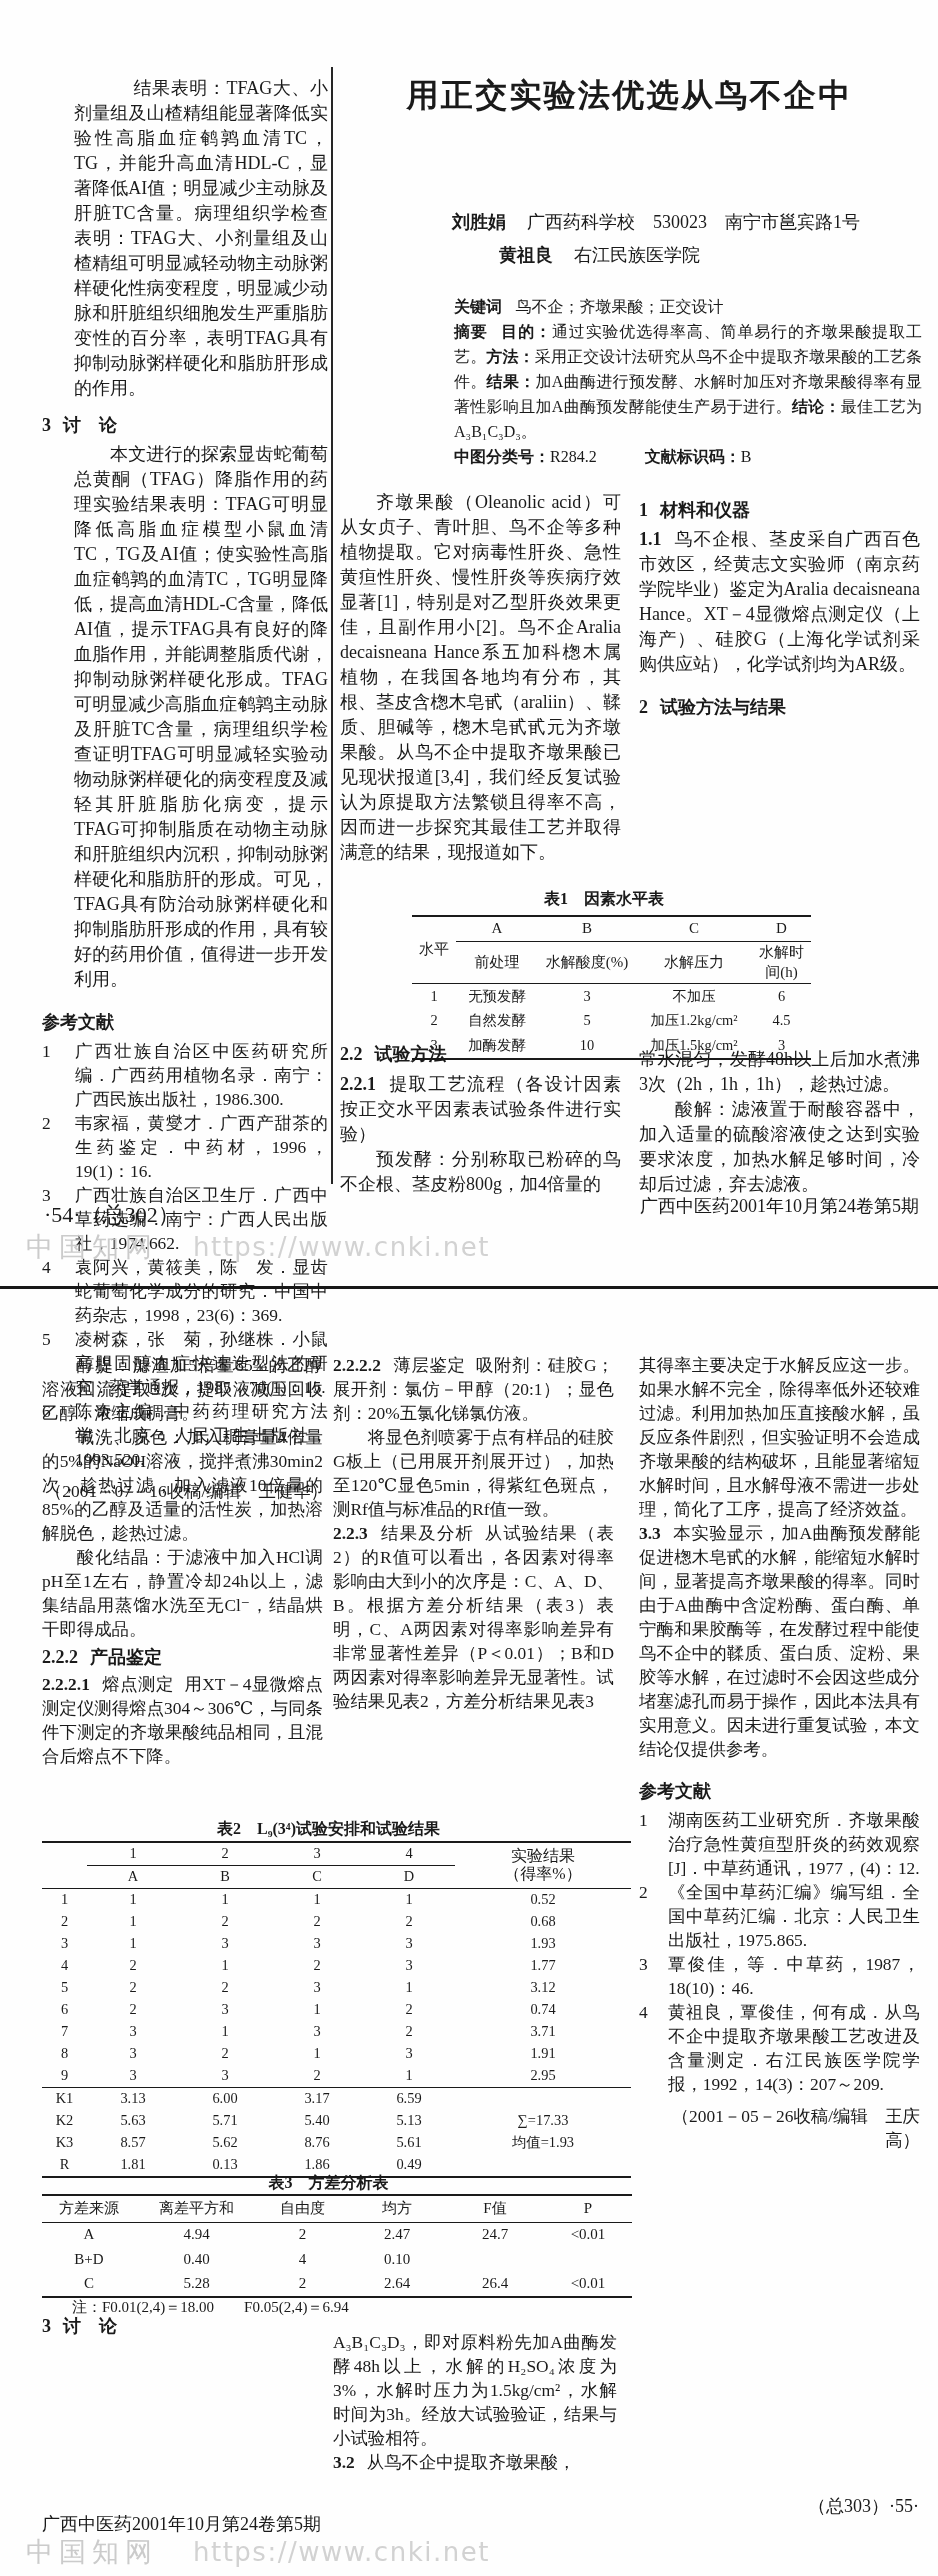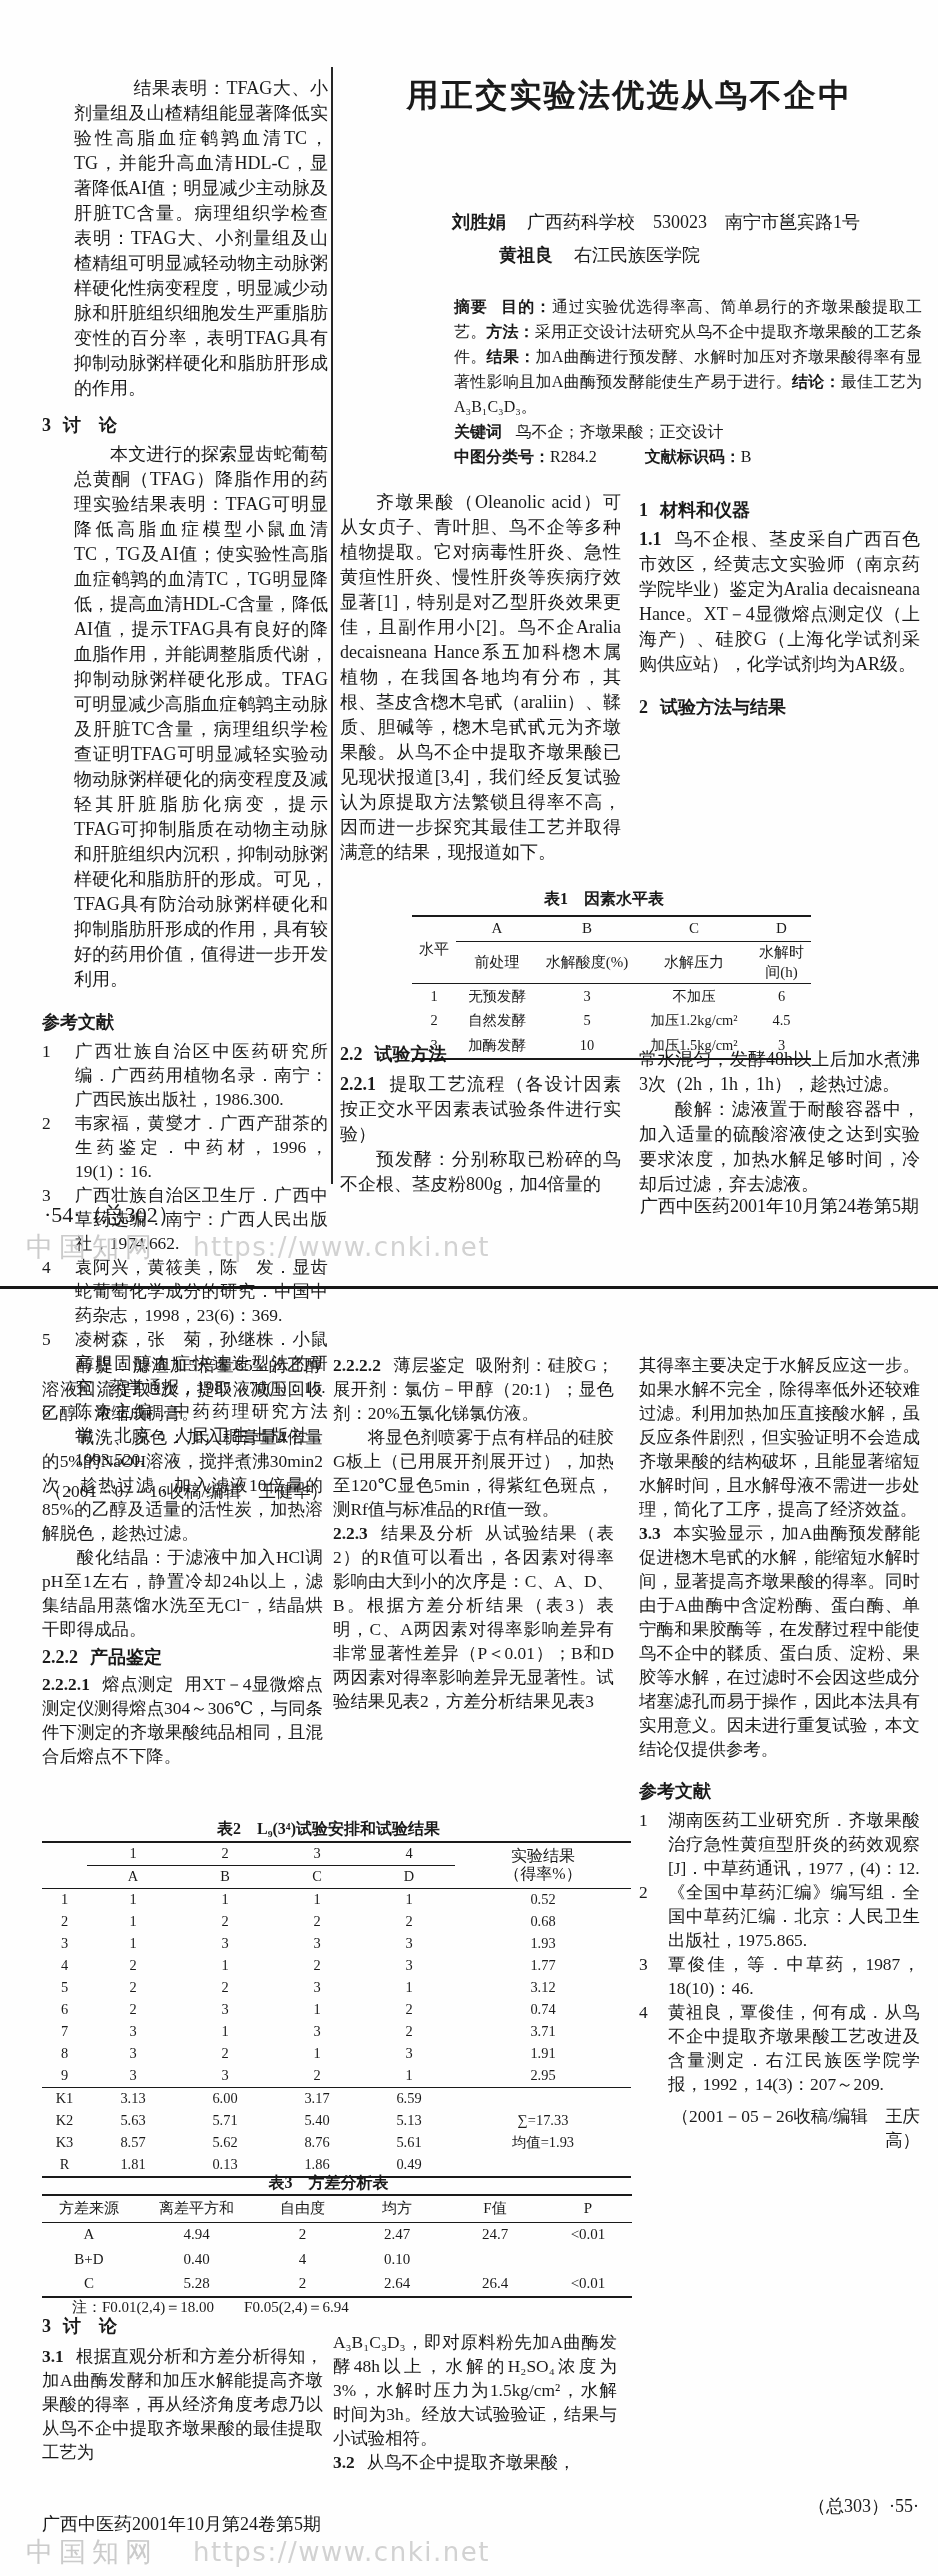--- a/index.html
+++ b/index.html
@@ -148,24 +148,24 @@
   <div class="a-title">
     <div>用正交实验法优选从鸟不企中</div>
   </div>
 
   <div class="a-authors">
     <div class="au1"><b>刘胜娟</b><span class="gap1"></span><span>广西药科学校　530023　南宁市邕宾路1号</span></div>
     <div class="au2"><b>黄祖良</b><span class="gap1"></span><span>右江民族医学院</span></div>
   </div>
 
   <div class="a-abs">
+    <p class="absp"><b class="rn2">关键词</b><span>鸟不企；齐墩果酸；正交设计</span></p>
     <p class="absp">
       <b class="rn2">摘要</b><b>目的：</b><span>通过实验优选得率高、简单易行的齐墩果酸提取工艺。</span><b>方法：</b><span>采用正交设计法研究从鸟不企中提取齐墩果酸的工艺条件。</span><b>结果：</b><span>加A曲酶进行预发酵、水解时加压对齐墩果酸得率有显著性影响且加A曲酶预发酵能使生产易于进行。</span><b>结论：</b><span>最佳工艺为A₃B₁C₃D₃。</span>
     </p>
-    <p class="absp"><b class="rn2">关键词</b><span>鸟不企；齐墩果酸；正交设计</span></p>
     <p class="absp"><b>中图分类号：</b><span>R284.2</span><span class="gap2"></span><b>文献标识码：</b><span>B</span></p>
   </div>
 
   <div class="c-intro">
     <p class="para ind">齐墩果酸（Oleanolic acid）可从女贞子、青叶胆、鸟不企等多种植物提取。它对病毒性肝炎、急性黄疸性肝炎、慢性肝炎等疾病疗效显著[1]，特别是对乙型肝炎效果更佳，且副作用小[2]。鸟不企Aralia decaisneana Hance系五加科楤木属植物，在我国各地均有分布，其根、茎皮含楤木皂甙（araliin）、鞣质、胆碱等，楤木皂甙甙元为齐墩果酸。从鸟不企中提取齐墩果酸已见现状报道[3,4]，我们经反复试验认为原提取方法繁锁且得率不高，因而进一步探究其最佳工艺并取得满意的结果，现报道如下。</p>
   </div>
 
   <div class="c-mat">
     <p class="sech"><b class="rn">1</b><b>材料和仪器</b></p>
     <p class="para"><b class="rn">1.1</b><span>鸟不企根、茎皮采自广西百色市效区，经黄志文实验师（南京药学院毕业）鉴定为Aralia decaisneana Hance。XT－4显微熔点测定仪（上海产）、硅胶G（上海化学试剂采购供应站），化学试剂均为AR级。</span></p>
@@ -430,21 +430,20 @@
             <td class="c4">26.4</td>
             <td class="c5">&lt;0.01</td>
           </tr>
     </tbody>
       </table>
   </div>
   <div class="t3note">注：F0.01(2,4)＝18.00　　F0.05(2,4)＝6.94</div>
 
   <div class="d-l">
     <p class="sech"><b class="rn">3</b><b>讨　论</b></p>
-    <p class="para"><b class="rn">3.1</b><span>根据直观分析和方差分析得知，加A曲酶发酵和加压水解能提高齐墩果酸的得率，再从经济角度考虑乃以从鸟不企中提取齐墩果酸的最佳提取工艺为</span></p>
   </div>
   <div class="d-m">
     <p class="para">A₃B₁C₃D₃，即对原料粉先加A曲酶发酵48h以上，水解的H₂SO₄浓度为3%，水解时压力为1.5kg/cm²，水解时间为3h。经放大试验验证，结果与小试验相符。</p>
     <p class="para"><b class="rn">3.2</b><span>从鸟不企中提取齐墩果酸，</span></p>
   </div>
 
   <div class="p2-footer-left">广西中医药2001年10月第24卷第5期</div>
   <div class="p2-footer-right">（总303）·55·</div>
   <div class="wm wm2"><span class="wm-n">中国知网</span><span class="wm-u">https://www.cnki.net</span></div>
 

